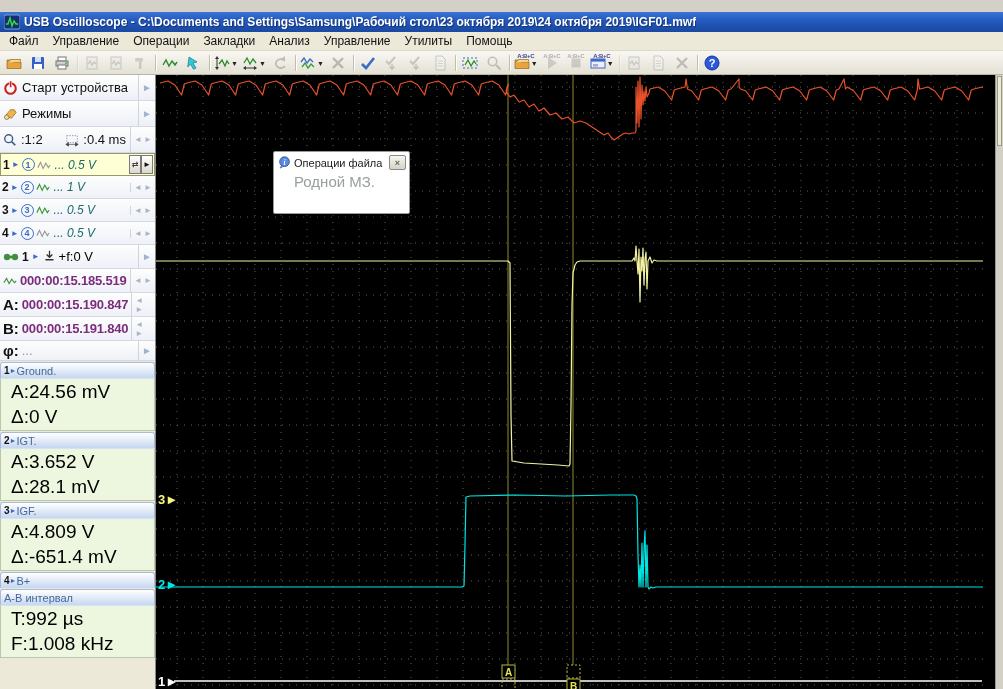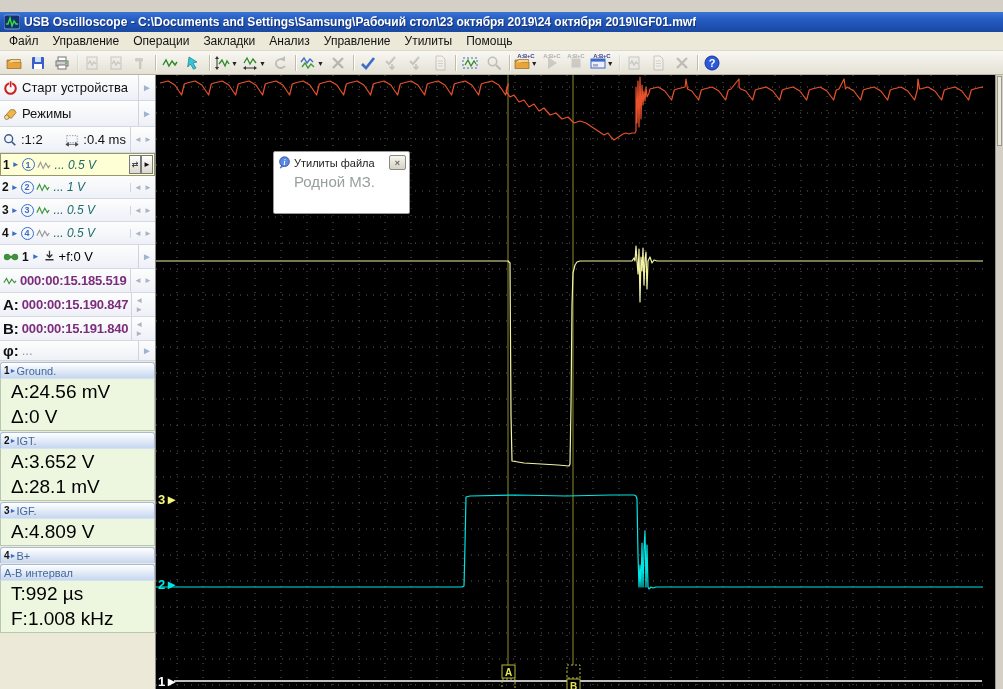--- a/index.html
+++ b/index.html
@@ -417,20 +417,21 @@
             </div>
           </div>
           <div class="panel">
             <div class="phead">
               <span class="pnum">3</span>
               <span class="barr">►</span>
               <span class="pname">IGF.</span>
             </div>
             <div class="pbody">
               <div class="pline">A:4.809 V</div>
+              <div class="pline">Δ:-651.4 mV</div>
             </div>
           </div>
           <div class="panel">
             <div class="phead">
               <span class="pnum">4</span>
               <span class="barr">►</span>
               <span class="pname">B+</span>
             </div>
           </div>
           <div class="panel">
@@ -525,21 +526,21 @@
             </g>
           </svg>
         </div>
       <div class="tooltip">
         <div class="tt-head">
           <svg width="13" height="13" viewBox="0 0 16 16">
             <circle cx="8" cy="7" r="6" fill="#5a8ae0" stroke="#2a4a9a"></circle>
             <path d="M4 12 l-1.5 3 4 -2.2" fill="#5a8ae0" stroke="#2a4a9a" stroke-width=".6"></path>
             <text x="8" y="10.5" text-anchor="middle" font-size="9" font-weight="bold" fill="#fff" font-family="Liberation Serif, serif" font-style="italic">i</text>
           </svg>
-          <span class="tt-title">Утилиты файла</span>
+          <span class="tt-title">Операции файла</span>
           <span class="tt-close">×</span>
         </div>
         <div class="tt-body">Родной МЗ.</div>
       </div>
       <div class="vsb">
           <div class="vthumb"></div>
         </div>
       <div class="hsb">
           <div class="hthumb"></div>
         </div>

